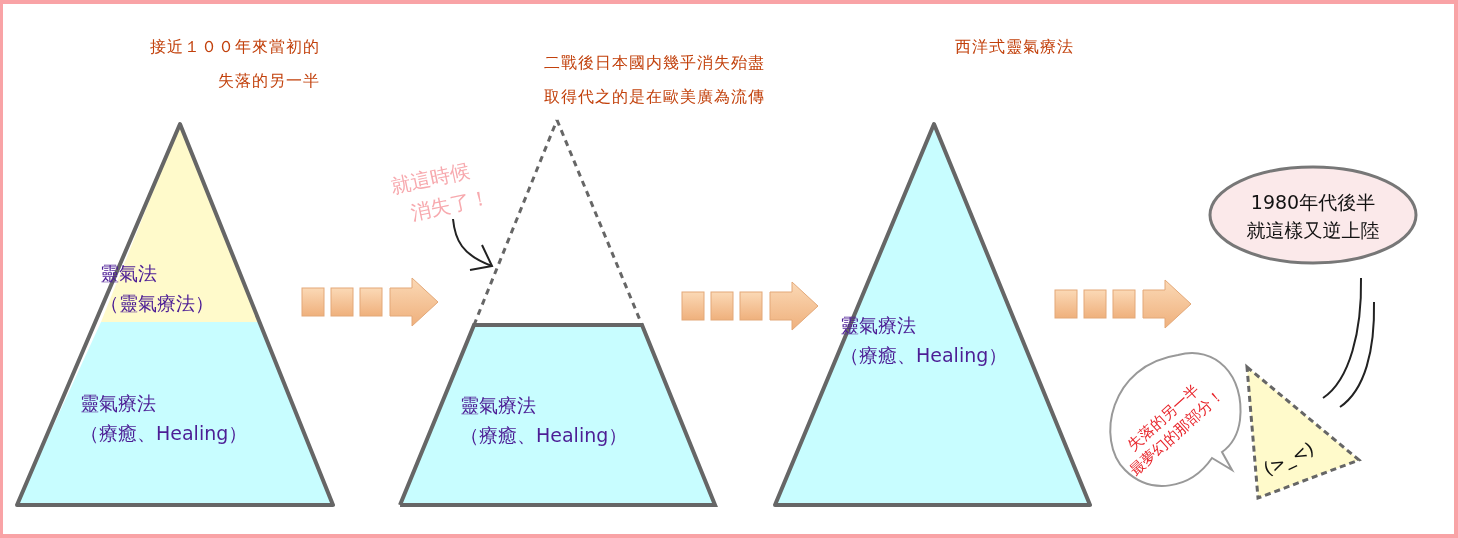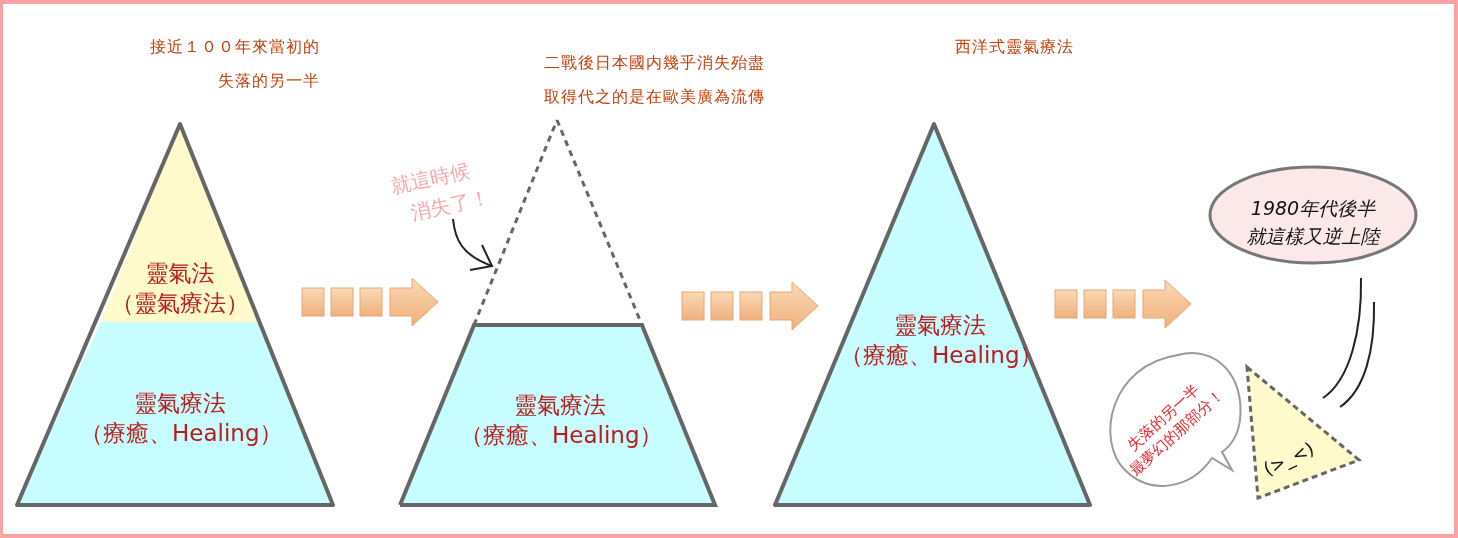--- a/index.html
+++ b/index.html
@@ -3,22 +3,22 @@
 <meta charset="utf-8">
 <style>
   html, body { margin: 0; padding: 0; background: #ffffff; }
   body { width: 1458px; height: 538px; position: relative; overflow: hidden;
          font-family: "DejaVu Sans", "Liberation Sans", sans-serif; color: #111; }
   .frame { position: absolute; left: 0; top: 0; width: 1458px; height: 538px;
            box-sizing: border-box; border: 4px solid #f9a3a6; border-left-width: 3px; }
   .title { position: absolute; text-align: right; font-size: 16px; line-height: 34px;
            color: #c2410c; white-space: nowrap; letter-spacing: 1px; }
   svg.art { position: absolute; left: 0; top: 0; }
-  .label { position: absolute; text-align: center; font-size: 23px; line-height: 30px;
-           color: #b91c1c; white-space: nowrap; }
+  .label { position: absolute; text-align: left; font-size: 19px; line-height: 30px;
+           color: #4c1d95; white-space: nowrap; }
   .pink-note { position: absolute; color: #f7a9ae; font-size: 20px; line-height: 30px;
                transform: rotate(-12deg); transform-origin: left top; white-space: nowrap; }
   .red-note { position: absolute; color: #e8262c; font-size: 15px; line-height: 20px;
               transform: rotate(-42deg); transform-origin: center; white-space: nowrap; text-align:center; }
   .bubble-text { position: absolute; text-align: center; font-size: 19px; line-height: 28px;
                  color: #111; white-space: nowrap; }
 </style>
 </head>
 <body>
 
@@ -117,21 +117,21 @@
 <div class="pink-note" style="left:388px; top:172px;">
   <div>就這時候</div>
   <div style="padding-left:14px;">消失了！</div>
 </div>
 
 <div class="label" style="left:840px; top:310px; width:200px;">
   <div>靈氣療法</div>
   <div>（療癒、Healing）</div>
 </div>
 
-<div class="bubble-text" style="left:1223px; top:194px; width:180px;font-style:italic;">
+<div class="bubble-text" style="left:1223px; top:188px; width:180px;">
   <div>1980年代後半</div>
   <div>就這樣又逆上陸</div>
 </div>
 <div class="red-note" style="left:1105px; top:405px; width:130px;">
   <div>失落的另一半</div>
   <div>最夢幻的那部分！</div>
 </div>
 <div style="position:absolute; left:1262px; top:448px; font-size:18px; transform:rotate(-25deg); color:#111; white-space:nowrap;">(&gt;_&lt;)</div>
 
 </body></html>

